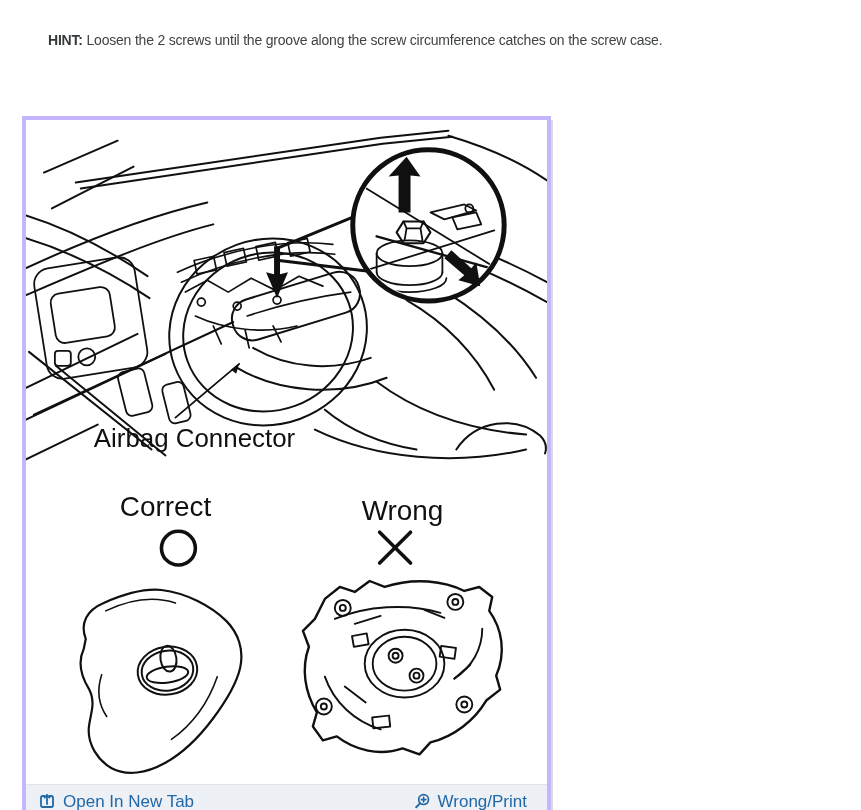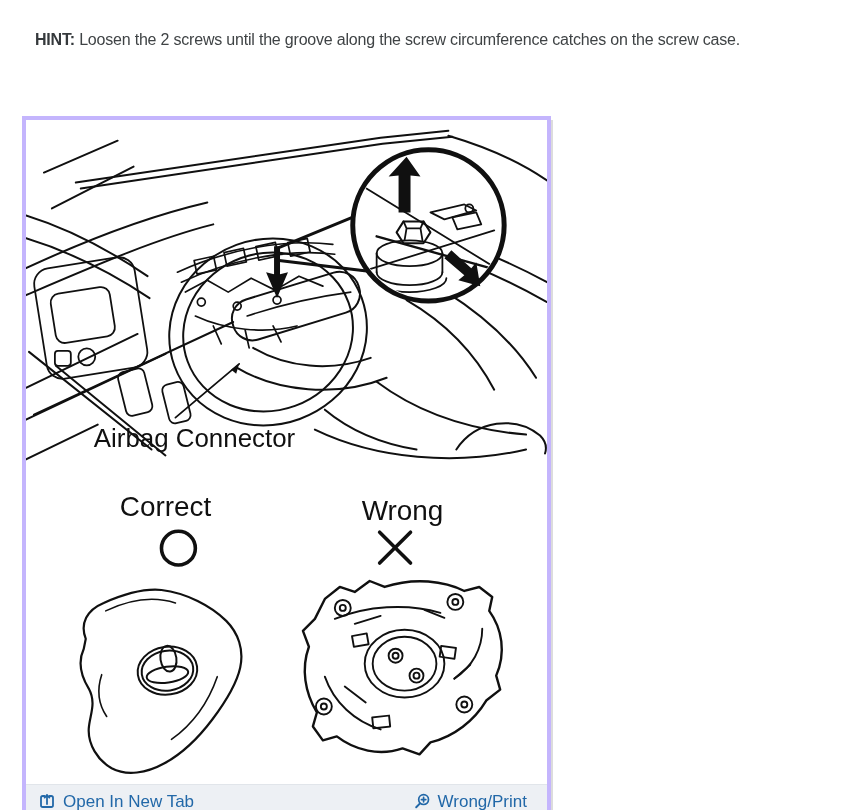--- a/index.html
+++ b/index.html
@@ -1,17 +1,17 @@
 <!DOCTYPE html>
 <html><head>
 <meta charset="utf-8">
 <style>
   html,body{margin:0;padding:0;background:#ffffff;width:861px;height:810px;overflow:hidden;
     font-family:"Liberation Sans",sans-serif;}
-  .hint{position:absolute;left:35px;top:29px;width:805px;font-size:16px;line-height:22px;
+  .hint{position:absolute;left:48px;top:29px;width:805px;font-size:14px;line-height:22px;
     color:#3f4345;letter-spacing:-0.2px;white-space:nowrap;}
   .hint b{font-weight:bold;color:#35393c;}
   .panel{position:absolute;left:22px;top:116px;width:521px;height:698px;background:#fff;
     border:4px solid #c4b5fd;box-shadow:2px 4px 0 #dcdcdc;}
   .figure{width:521px;height:664px;overflow:hidden;background:#fff;}
   .figure svg{display:block;}
   .panel-footer{height:33px;background:#edf0f4;border-top:1px solid #e1e5ea;
     display:flex;align-items:center;justify-content:space-between;padding:0 20px 0 13px;}
   .flink{display:inline-flex;align-items:center;gap:7px;color:#2268a8;font-size:17px;
     text-decoration:none;cursor:pointer;}

